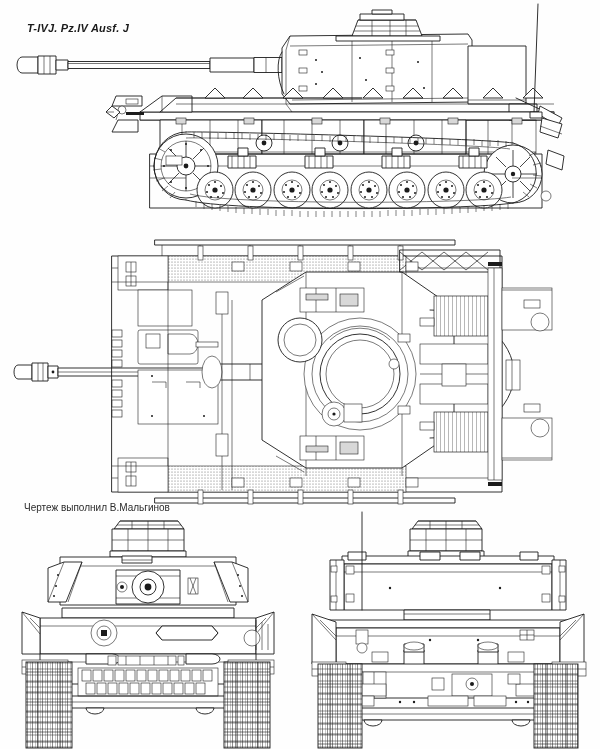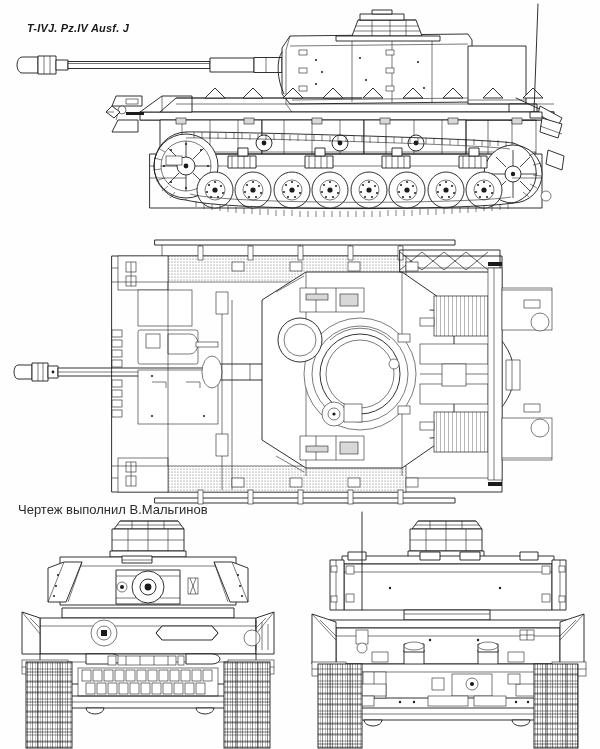--- a/index.html
+++ b/index.html
@@ -8,23 +8,23 @@
     font-family:"Liberation Sans",sans-serif;background:#fefefe;
   }
   #sheet{position:absolute;inset:0;width:600px;height:749px;background:#fefefe;}
   .title{
     position:absolute;left:27px;top:22px;
     font-family:"Liberation Sans",sans-serif;
     font-size:11px;font-weight:bold;font-style:italic;
     color:#1a1a1a;letter-spacing:.2px;white-space:nowrap;
   }
   .credit{
-    position:absolute;left:18px;top:502px;
+    position:absolute;left:24px;top:502px;
     font-family:"Liberation Sans",sans-serif;
-    font-size:13px;font-weight:normal;color:#2b2b2b;white-space:nowrap;
+    font-size:10px;font-weight:normal;color:#2b2b2b;white-space:nowrap;
   }
   svg{display:block;position:absolute;left:0;top:0;}
   .ln{fill:none;stroke:#1b1b1b;stroke-width:.9;stroke-linejoin:round;stroke-linecap:round;}
   .lnT{fill:none;stroke:#222;stroke-width:.6;}
   .fl{fill:#fff;stroke:#1b1b1b;stroke-width:.9;stroke-linejoin:round;}
   .flT{fill:#fff;stroke:#222;stroke-width:.6;}
   .gry{fill:#d8d8d8;stroke:#222;stroke-width:.6;}
   .blk{fill:#1b1b1b;stroke:none;}
   .dot{fill:#1b1b1b;stroke:none;}
 </style>

